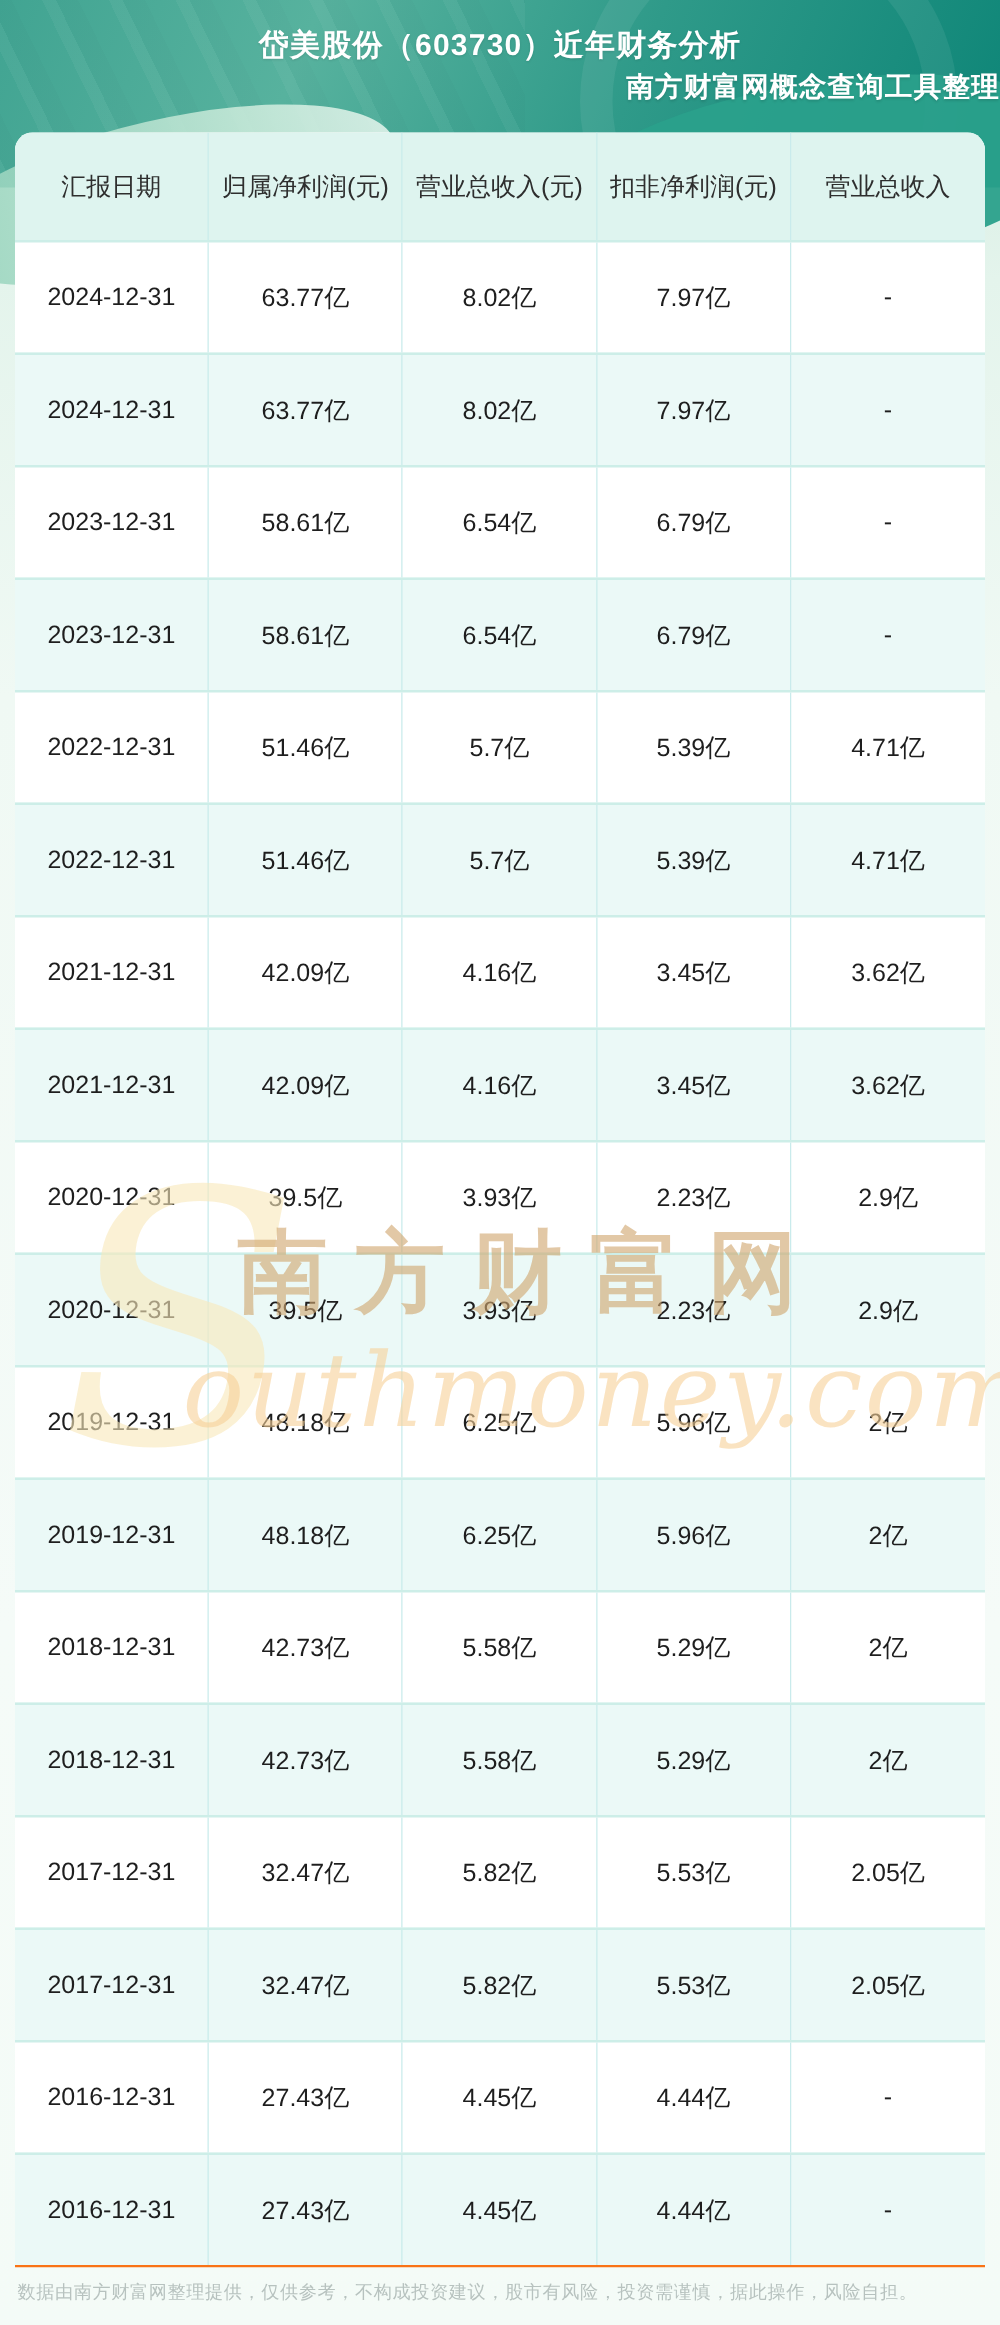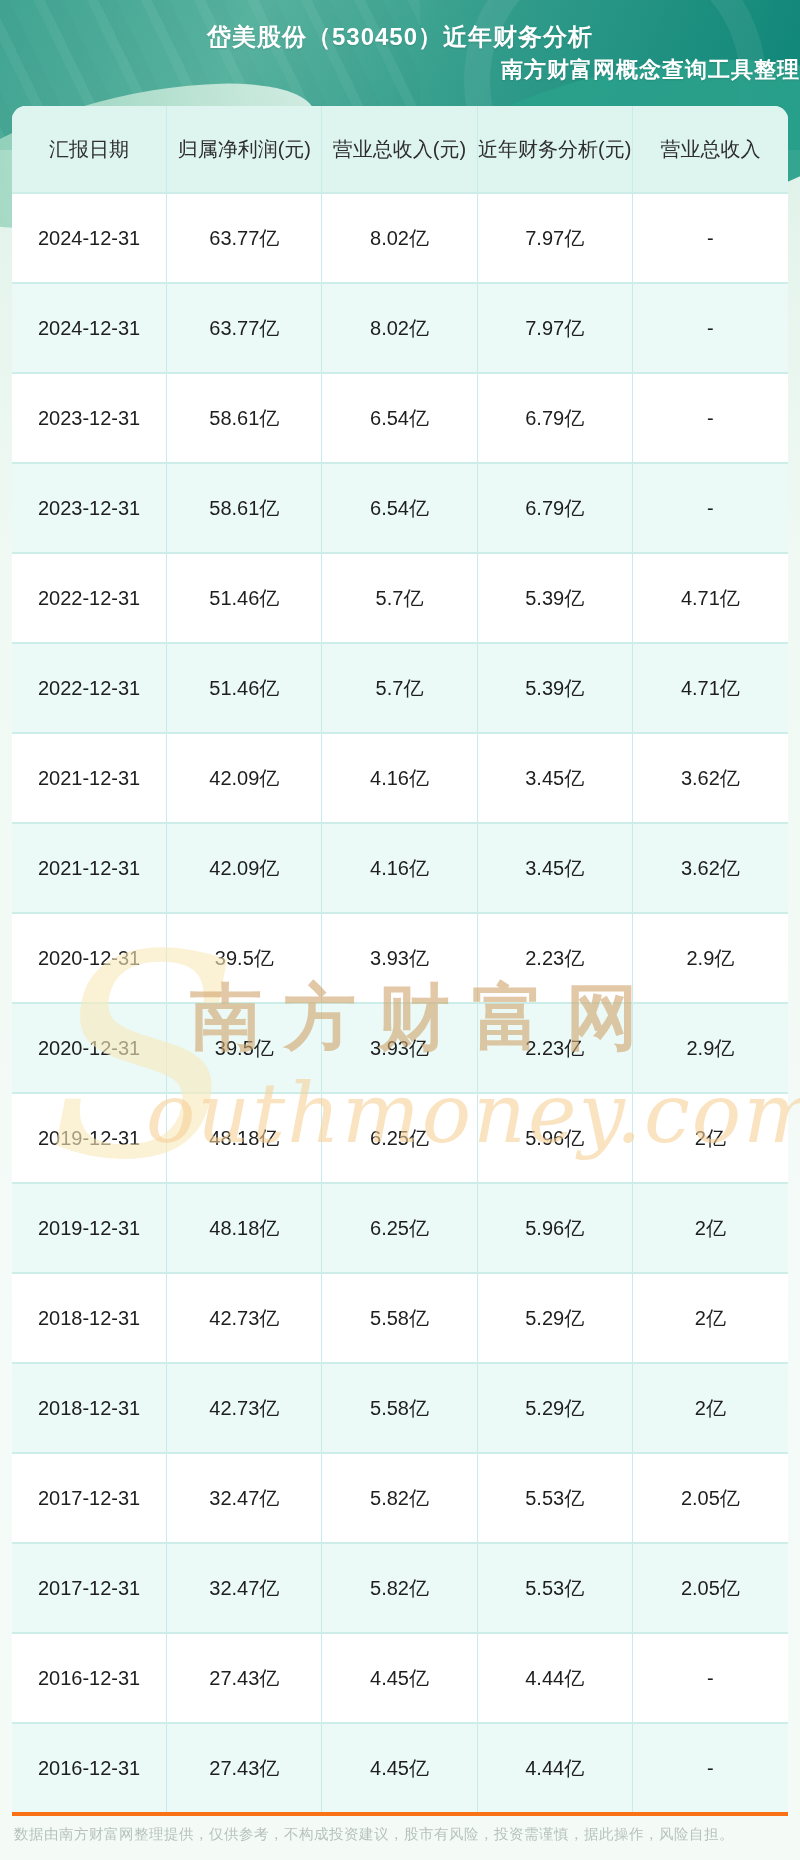--- a/index.html
+++ b/index.html
@@ -34,21 +34,21 @@
   }
   .hero-subtitle{
     position:absolute;left:0;top:55px;width:800px;text-align:right;z-index:1;
     color:#ffffff;font-size:22px;font-weight:700;letter-spacing:1px;line-height:30px;
     text-shadow:0 1px 2px rgba(0,0,0,0.12);
   }
   
   .fin-table{
     position:absolute;left:12px;top:106px;width:776px;z-index:1;
     background:#ffffff;border-radius:14px 14px 0 0;overflow:hidden;
-    border-bottom:4px solid #f97316;
+    border-bottom:2px solid #f97316;
   }
   .t-row{display:flex;width:100%;box-sizing:border-box;}
   .t-head{height:86px;background:#def4ef;}
   .t-body .t-row{height:90px;border-top:2px solid #cdeee8;background:#ffffff;}
   .t-body .t-row.alt{background:#ebf9f7;}
   .t-cell{
     flex:1 1 20%;display:flex;align-items:center;justify-content:center;
     border-right:1px solid #c9ebec;box-sizing:border-box;
     font-size:20px;color:#1e1e1e;text-align:center;
   }
@@ -78,29 +78,29 @@
     position:absolute;left:14px;top:1824px;width:780px;z-index:1;
     font-size:14.5px;line-height:20px;color:#b7c2bf;letter-spacing:0.5px;
   }
 </style>
 </head>
 <body>
 
 <div class="hero"></div>
 <div class="wave wave-left"></div>
 <div class="wave wave-right"></div>
-<div class="hero-title">岱美股份（530450）近年财务分析</div>
+<div class="hero-title">岱美股份（603730）近年财务分析</div>
 <div class="hero-subtitle">南方财富网概念查询工具整理</div>
 
 <div class="fin-table">
   <div class="t-row t-head">
     <div class="t-cell">汇报日期</div>
     <div class="t-cell">归属净利润(元)</div>
     <div class="t-cell">营业总收入(元)</div>
-    <div class="t-cell">近年财务分析(元)</div>
+    <div class="t-cell">扣非净利润(元)</div>
     <div class="t-cell">营业总收入</div>
   </div>
   <div class="t-body">
       <div class="t-row">
     <div class="t-cell">2024-12-31</div>
     <div class="t-cell">63.77亿</div>
     <div class="t-cell">8.02亿</div>
     <div class="t-cell">7.97亿</div>
     <div class="t-cell">-</div>
   </div>

